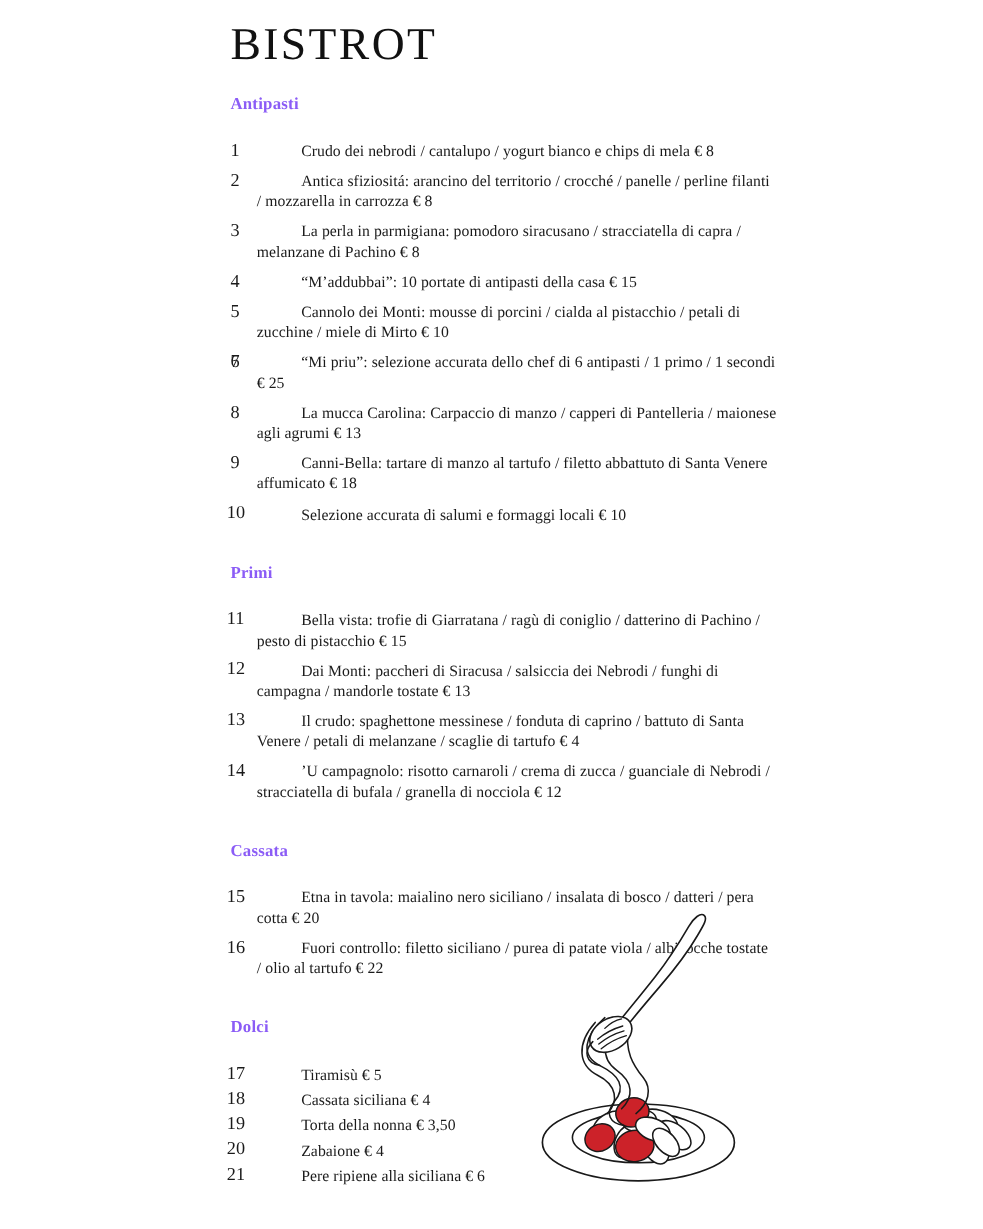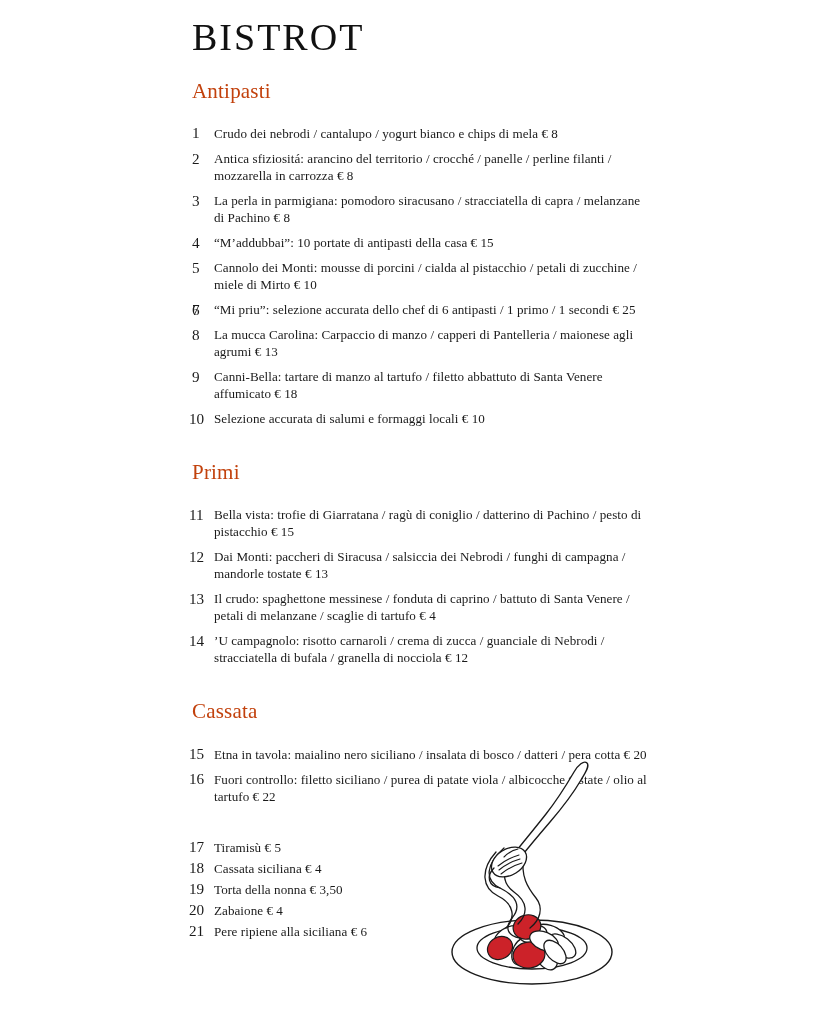--- a/index.html
+++ b/index.html
@@ -39,24 +39,24 @@
     letter-spacing: 2.0px;
     font-weight: 400;
     color: #111111;
     margin: 0 0 22px 0;
     font-family: "Liberation Serif", "DejaVu Serif", serif;
   }
 
   
   .section { margin: 0; }
   .section-title {
-    font-size: 21px;
+    font-size: 14px;
     line-height: 1.1;
-    font-weight: 400;
-    color: #c2410c;
+    font-weight: 700;
+    color: #8b5cf6;
     margin: 0 0 22px 0;
     letter-spacing: 0.2px;
   }
   .section + .section { margin-top: 34px; }
 
   .items { margin: 0; padding: 0; list-style: none; }
 
   .item {
     position: relative;
     padding-left: 22px;
@@ -73,21 +73,21 @@
     position: absolute;
     left: 0;
     top: -1.5px;
     font-size: 15.2px;
     line-height: 1.30;
     color: #1a1a1a;
     letter-spacing: 0;
   }
   .item-num.wide { left: -3px; }
 
-  .item-text { display: inline; }
+  .item-text { display: inline; margin-left: 37px; }
 
   
   .items.compact .item { margin-bottom: 4px; }
 
   
   .illustration {
     position: absolute;
     left: 424px;
     top: 752px;
     width: 220px;
@@ -131,20 +131,21 @@
           </ul>
         </section>
         <section class="section">
           <h2 class="section-title">Cassata</h2>
           <ul class="items">
             <li class="item"><span class="item-num wide">15</span><span class="item-text">Etna in tavola: maialino nero siciliano / insalata di bosco / datteri / pera cotta € 20</span></li>
             <li class="item"><span class="item-num wide">16</span><span class="item-text">Fuori controllo: filetto siciliano / purea di patate viola / albicocche tostate / olio al tartufo € 22</span></li>
           </ul>
         </section>
         <section class="section">
+          <h2 class="section-title">Dolci</h2>
           <ul class="items compact">
             <li class="item"><span class="item-num wide">17</span><span class="item-text">Tiramisù € 5</span></li>
             <li class="item"><span class="item-num wide">18</span><span class="item-text">Cassata siciliana € 4</span></li>
             <li class="item"><span class="item-num wide">19</span><span class="item-text">Torta della nonna € 3,50</span></li>
             <li class="item"><span class="item-num wide">20</span><span class="item-text">Zabaione € 4</span></li>
             <li class="item"><span class="item-num wide">21</span><span class="item-text">Pere ripiene alla siciliana € 6</span></li>
           </ul>
         </section>
       </div>
 

